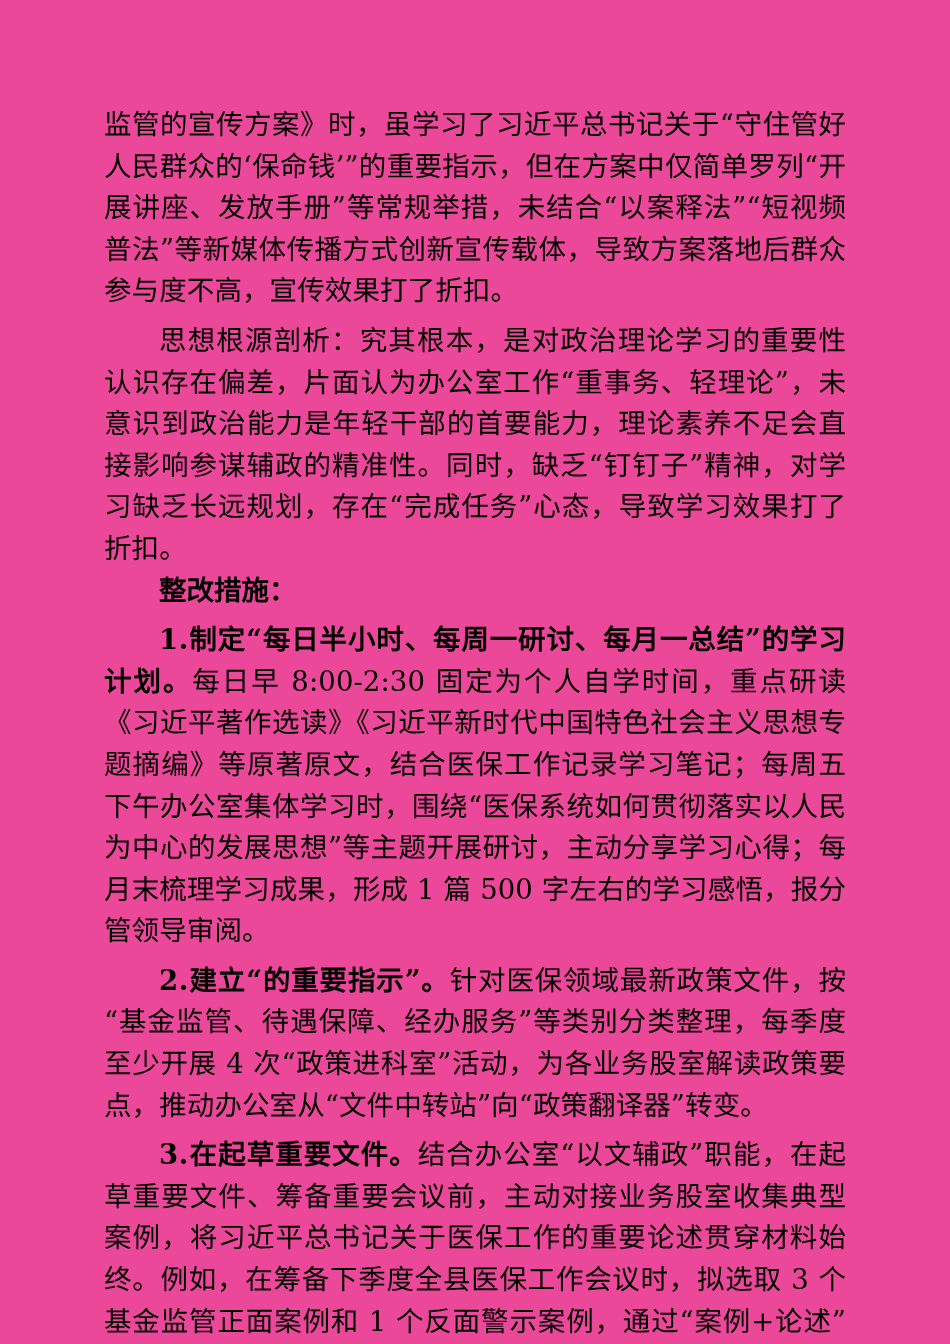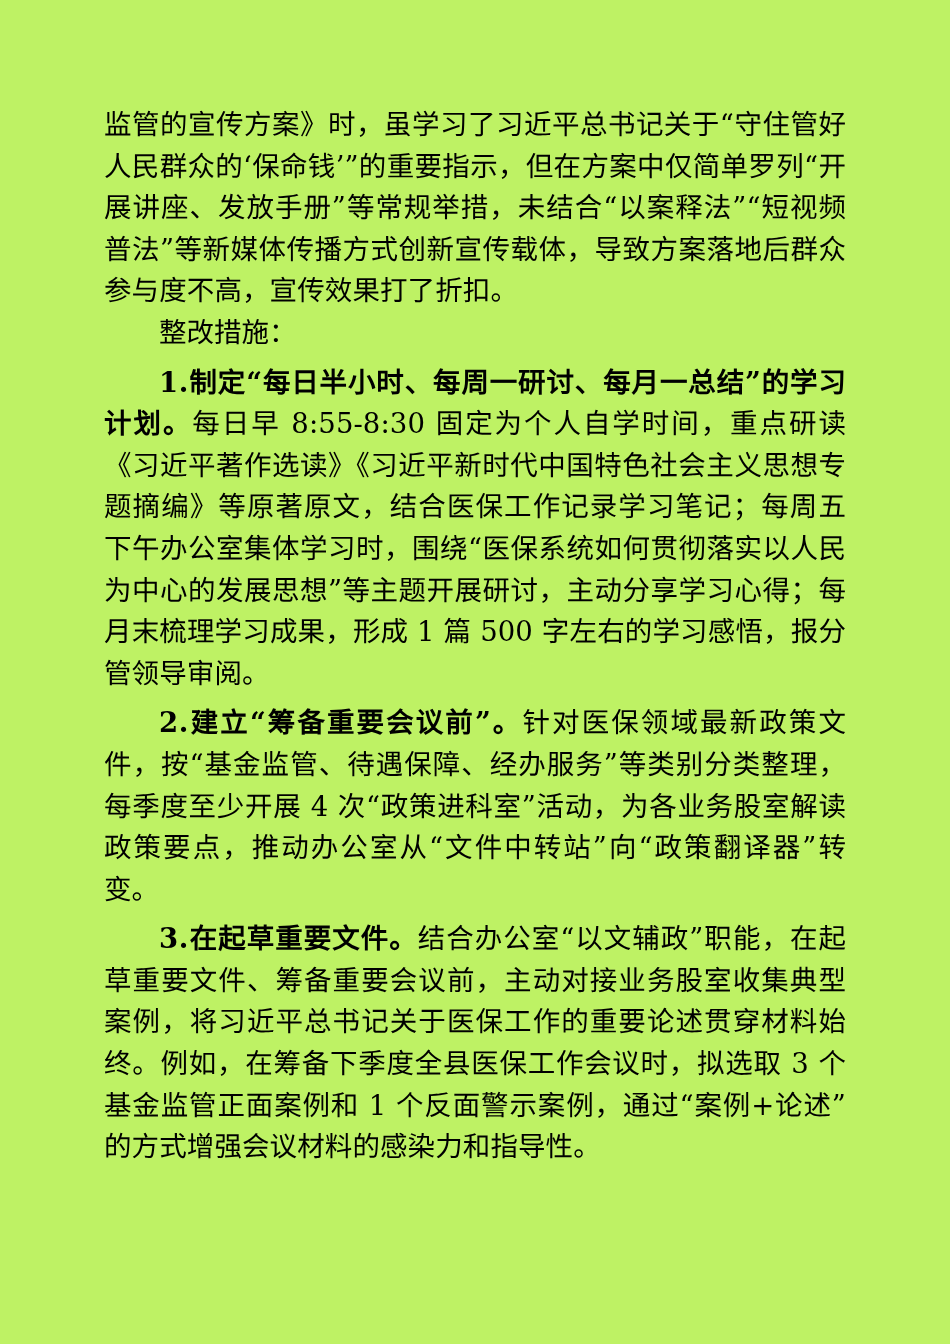--- a/index.html
+++ b/index.html
@@ -69,34 +69,35 @@
     font-weight: 700;
     font-family: "DejaVu Serif", "Liberation Serif", serif;
     letter-spacing: 0.5px;
   }
 
   .label-line {
     margin: 0;
     font-size: 27.5px;
     line-height: 41.6px;
     text-indent: 2em;
-    font-weight: 400;
+    font-weight: 700;
   }
 </style>
 </head>
 <body>
 
-<div class="page" style="width: 950px; height: 1344px; background: #bef264; color: rgb(0, 0, 0);">
+<div class="page" style="width: 950px; height: 1344px; background: #ec4899; color: rgb(0, 0, 0);">
   <div class="text-column">
 
     <p class="para cont">监管的宣传方案》时，虽学习了习近平总书记关于“守住管好人民群众的‘保命钱’”的重要指示，但在方案中仅简单罗列“开展讲座、发放手册”等常规举措，未结合“以案释法”“短视频普法”等新媒体传播方式创新宣传载体，导致方案落地后群众参与度不高，宣传效果打了折扣。</p>
 
+    <p class="para indent gap-md">思想根源剖析：究其根本，是对政治理论学习的重要性认识存在偏差，片面认为办公室工作“重事务、轻理论”，未意识到政治能力是年轻干部的首要能力，理论素养不足会直接影响参谋辅政的精准性。同时，缺乏“钉钉子”精神，对学习缺乏长远规划，存在“完成任务”心态，导致学习效果打了折扣。</p>
 
     <p class="label-line gap-md">整改措施：</p>
 
-    <p class="para item gap-md"><span class="num">1.</span><span class="lead">制定“每日半小时、每周一研讨、每月一总结”的学习计划。</span><span>每日早 8:55-8:30 固定为个人自学时间，重点研读《习近平著作选读》《习近平新时代中国特色社会主义思想专题摘编》等原著原文，结合医保工作记录学习笔记；每周五下午办公室集体学习时，围绕“医保系统如何贯彻落实以人民为中心的发展思想”等主题开展研讨，主动分享学习心得；每月末梳理学习成果，形成 1 篇 500 字左右的学习感悟，报分管领导审阅。</span></p>
+    <p class="para item gap-md"><span class="num">1.</span><span class="lead">制定“每日半小时、每周一研讨、每月一总结”的学习计划。</span><span>每日早 8:00-2:30 固定为个人自学时间，重点研读《习近平著作选读》《习近平新时代中国特色社会主义思想专题摘编》等原著原文，结合医保工作记录学习笔记；每周五下午办公室集体学习时，围绕“医保系统如何贯彻落实以人民为中心的发展思想”等主题开展研讨，主动分享学习心得；每月末梳理学习成果，形成 1 篇 500 字左右的学习感悟，报分管领导审阅。</span></p>
 
-    <p class="para item gap-md"><span class="num">2.</span><span class="lead">建立“筹备重要会议前”。</span><span>针对医保领域最新政策文件，按“基金监管、待遇保障、经办服务”等类别分类整理，每季度至少开展 4 次“政策进科室”活动，为各业务股室解读政策要点，推动办公室从“文件中转站”向“政策翻译器”转变。</span></p>
+    <p class="para item gap-md"><span class="num">2.</span><span class="lead">建立“的重要指示”。</span><span>针对医保领域最新政策文件，按“基金监管、待遇保障、经办服务”等类别分类整理，每季度至少开展 4 次“政策进科室”活动，为各业务股室解读政策要点，推动办公室从“文件中转站”向“政策翻译器”转变。</span></p>
 
     <p class="para item gap-md"><span class="num">3.</span><span class="lead">在起草重要文件。</span><span>结合办公室“以文辅政”职能，在起草重要文件、筹备重要会议前，主动对接业务股室收集典型案例，将习近平总书记关于医保工作的重要论述贯穿材料始终。例如，在筹备下季度全县医保工作会议时，拟选取 3 个基金监管正面案例和 1 个反面警示案例，通过“案例+论述”的方式增强会议材料的感染力和指导性。</span></p>
 
   </div>
 </div>
 
 </body></html>

